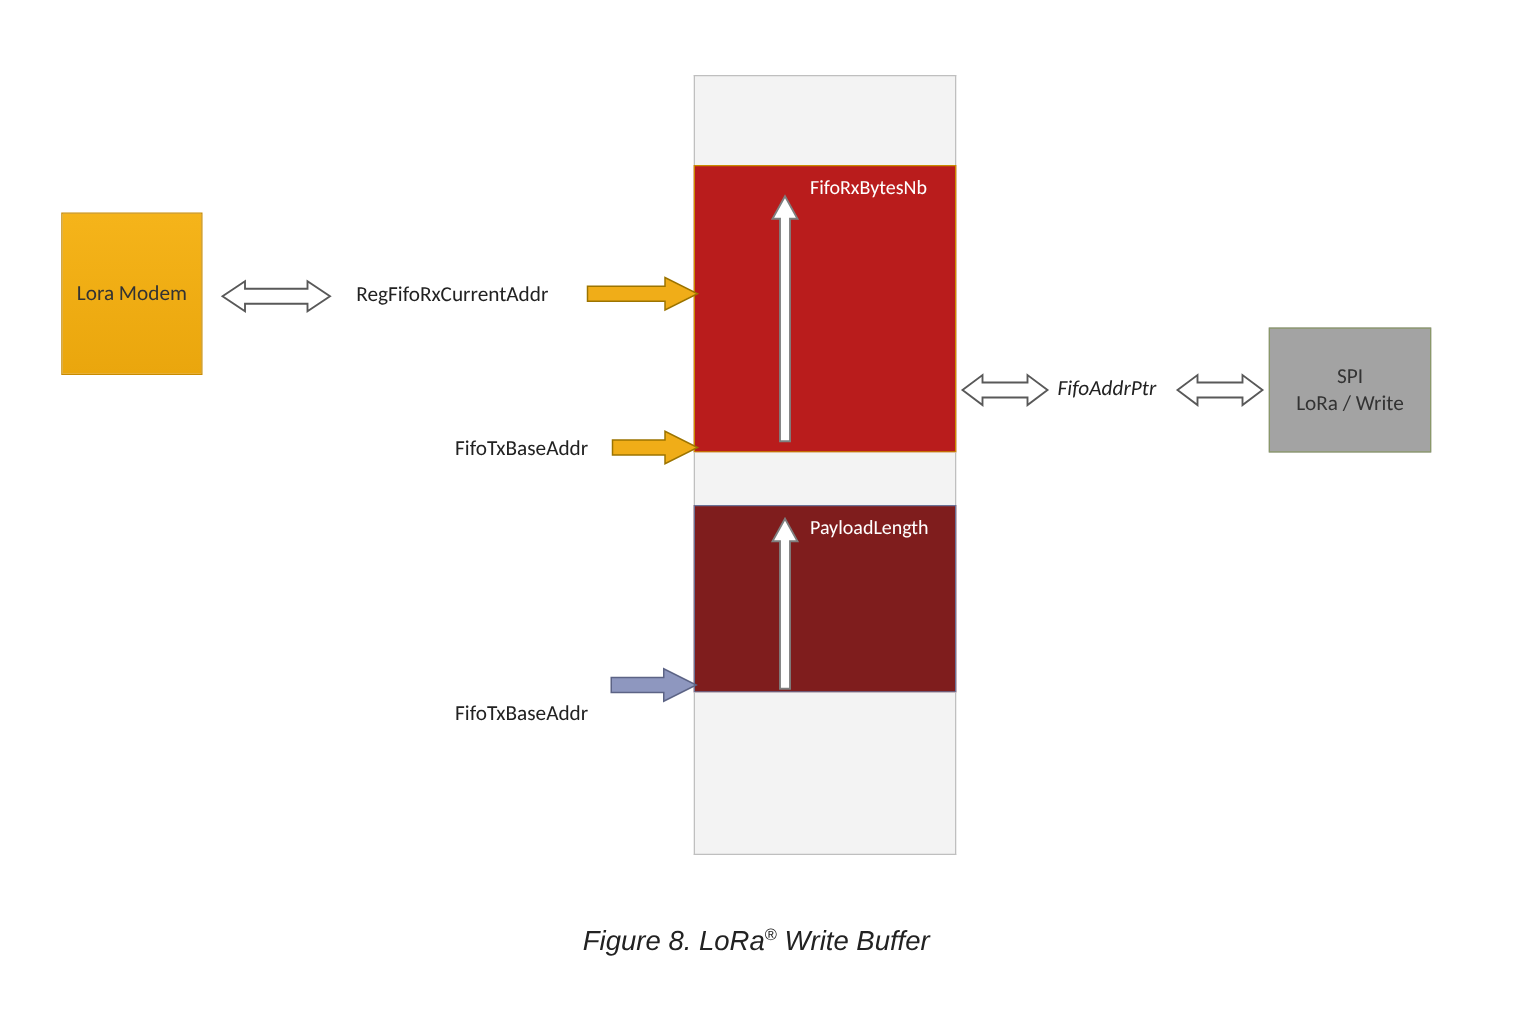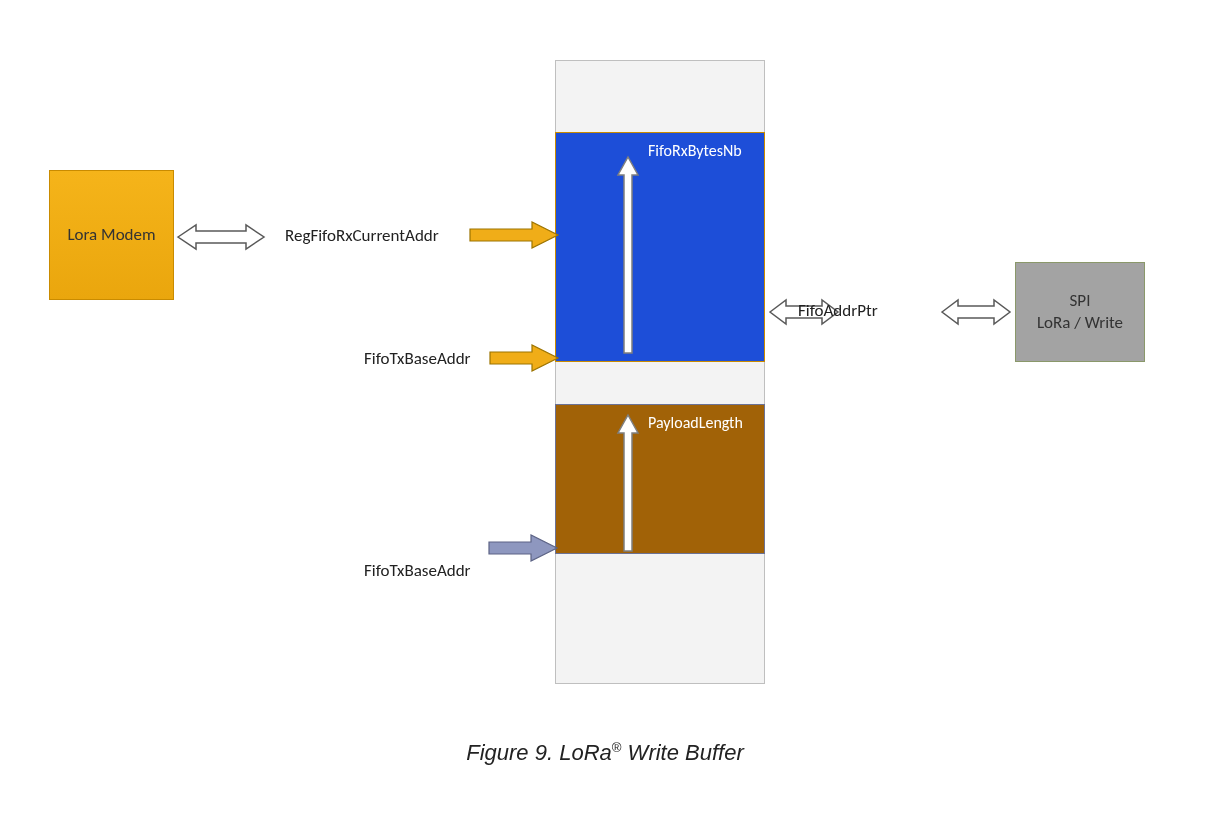--- a/index.html
+++ b/index.html
@@ -22,25 +22,25 @@
     justify-content: center;
     text-align: center;
     font-size: 17px;
     line-height: 1.3;
   }
   .orange {
     background: linear-gradient(#f5b41a, #eaa60d);
     border-color: #c98b00;
   }
   .orange-flat {
-    background: #1d4ed8;
+    background: #b91c1c;
     border-color: #c98b00;
   }
   .blue-flat {
-    background: #a16207;
+    background: #7f1d1d;
     border-color: #6b7296;
   }
   .grey-flat {
     background: #f3f3f3;
     border-color: #bfbfbf;
   }
   .green {
     background: #a3a3a3;
     border-color: #8a986a;
   }
@@ -70,21 +70,21 @@
     font-size: 0.6em;
     vertical-align: super;
     font-style: normal;
   }
 </style>
 </head>
 <body>
 
 <div class="stage">
 
-  <div class="box orange" style="left:49px; top:170px; width:125px; height:130px;">
+  <div class="box orange" style="left:49px; top:170px; width:113px; height:130px;">
     <span>Lora Modem</span>
   </div>
 
   <div class="box green" style="left:1015px; top:262px; width:130px; height:100px;">
     <span>
       <span>SPI</span><br><span>LoRa / Write</span>
     </span>
   </div>
 
   <div class="box grey-flat" style="left:555px; top:60px; width:210px; height:72px; border-bottom:none;"></div>
@@ -139,24 +139,24 @@
     <g fill="#8e97bf" stroke="#5c6385" stroke-width="1.2">
       <polygon points="2,9 44,9 44,2 70,15 44,28 44,21 2,21"></polygon>
     </g>
   </svg>
 
   <svg style="position:absolute; left:768px; top:297px;" width="72" height="30">
     <g fill="#fff" stroke="#595959" stroke-width="1.5">
       <polygon points="2,15 18,3 18,9 54,9 54,3 70,15 54,27 54,21 18,21 18,27"></polygon>
     </g>
   </svg>
-  <span class="ptr-label" style="left:798px; top:300px;">FifoAddrPtr</span>
+  <span class="ptr-label" style="left:846px; top:300px;font-style:italic;">FifoAddrPtr</span>
   <svg style="position:absolute; left:940px; top:297px;" width="72" height="30">
     <g fill="#fff" stroke="#595959" stroke-width="1.5">
       <polygon points="2,15 18,3 18,9 54,9 54,3 70,15 54,27 54,21 18,21 18,27"></polygon>
     </g>
   </svg>
 
   <div class="caption" style="top:740px;">
-    <span>Figure 9.   LoRa</span><sup>®</sup><span> Write Buffer</span>
+    <span>Figure 8.   LoRa</span><sup>®</sup><span> Write Buffer</span>
   </div>
 
 </div>
 
 </body></html>

